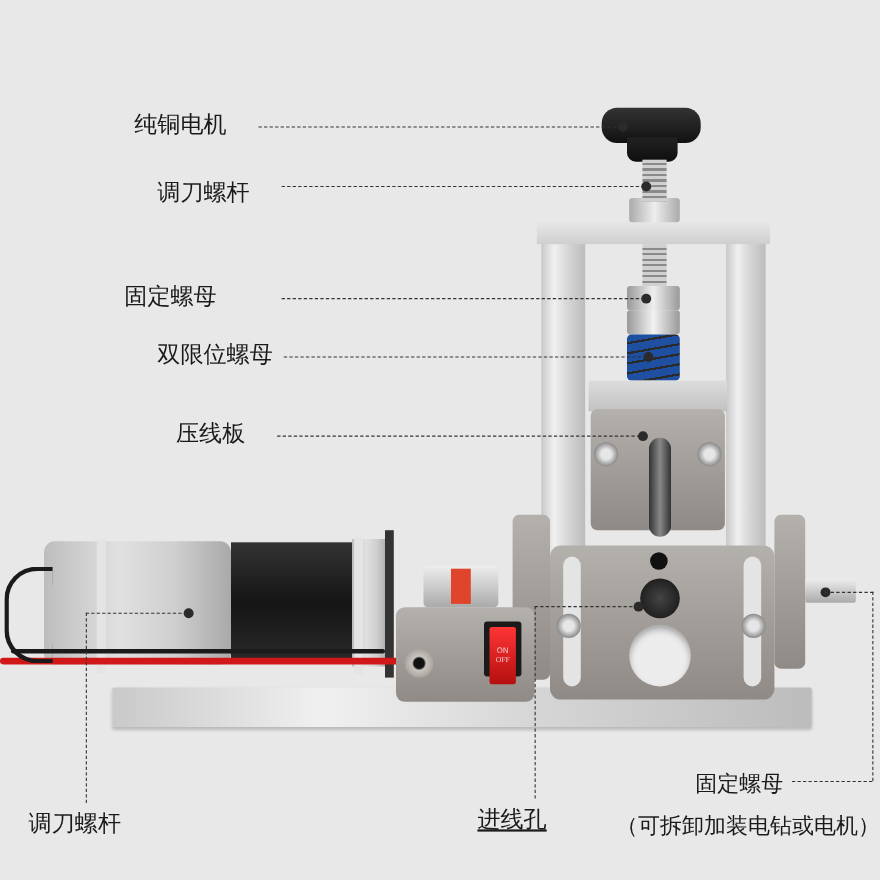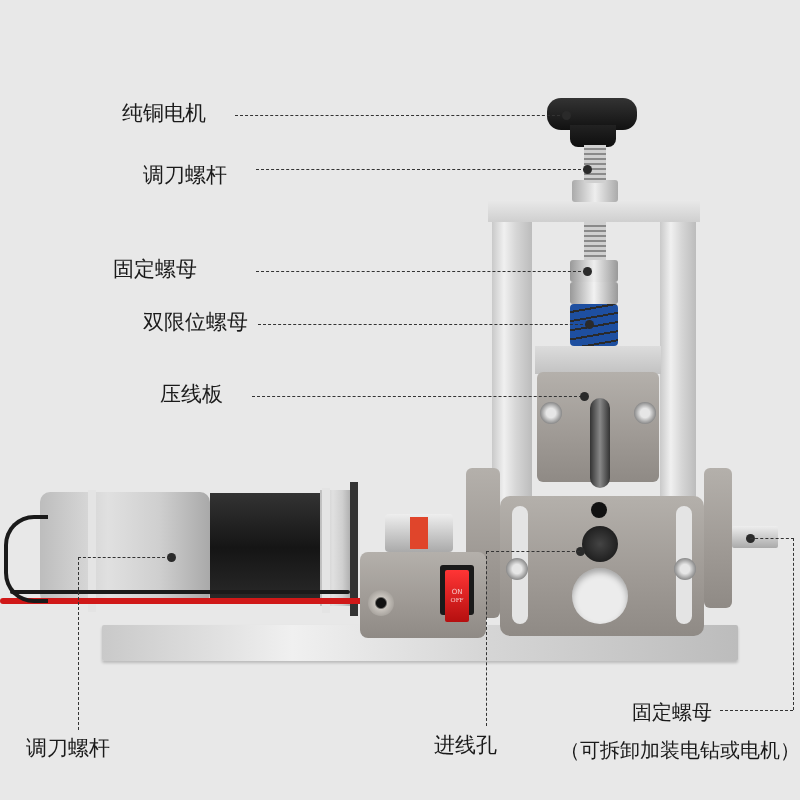--- a/index.html
+++ b/index.html
@@ -108,20 +108,20 @@
 <div class="dot" style="left:584px;top:396px;"></div>
 
 <div class="dot" style="left:171px;top:557px;"></div>
 <div class="hline" style="left:78px;top:557px;width:92px;"></div>
 <div class="vline" style="left:78px;top:557px;height:173px;"></div>
 <div class="label" style="left:26px;top:738px;">调刀螺杆</div>
 
 <div class="dot" style="left:580px;top:551px;"></div>
 <div class="hline" style="left:486px;top:551px;width:94px;"></div>
 <div class="vline" style="left:486px;top:551px;height:175px;"></div>
-<div class="label" style="left:434px;top:735px;">进线孔</div>
+<div class="label" style="left:434px;top:735px;text-decoration:underline;">进线孔</div>
 
 <div class="dot" style="left:750px;top:538px;"></div>
 <div class="hline" style="left:750px;top:538px;width:44px;"></div>
 <div class="vline" style="left:793px;top:538px;height:172px;"></div>
 <div class="hline" style="left:720px;top:710px;width:73px;"></div>
 <div class="label small" style="left:632px;top:702px;">固定螺母</div>
 <div class="label small" style="left:560px;top:740px;">（可拆卸加装电钻或电机）</div>
 
 </body></html>

